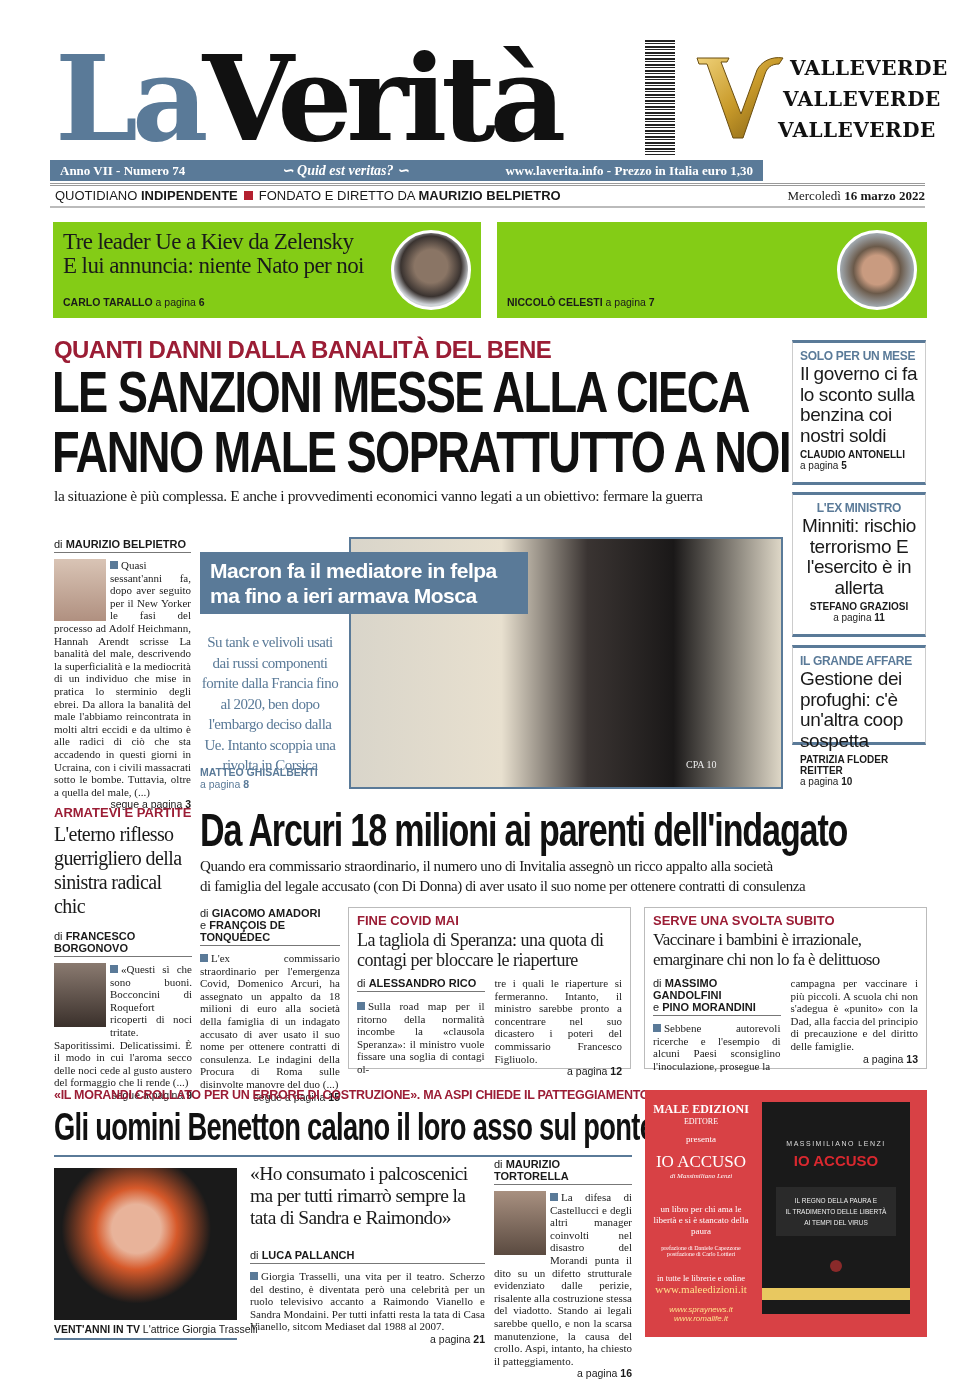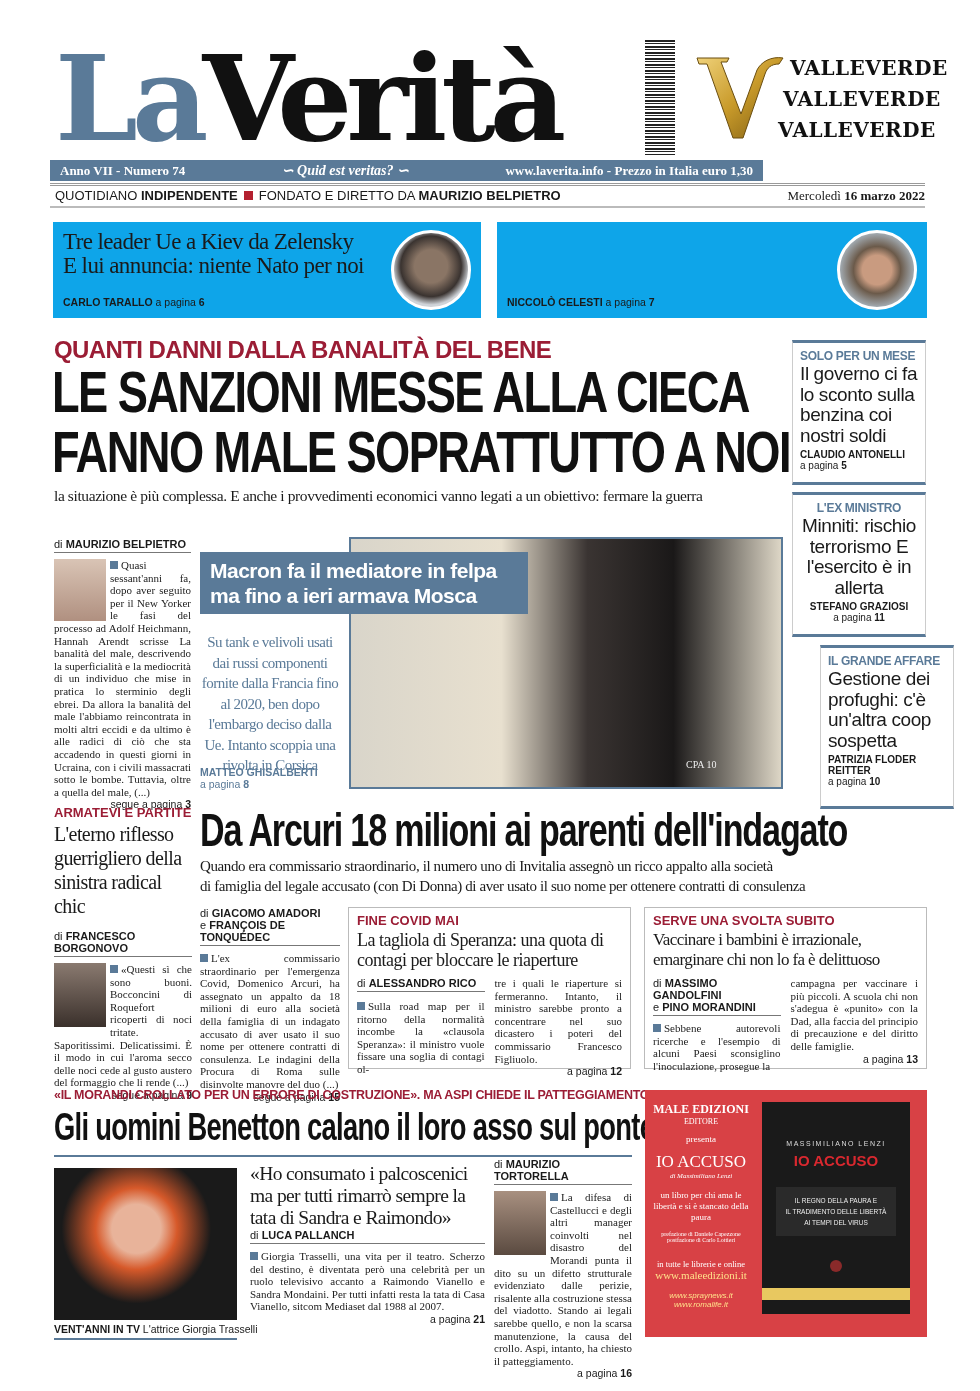--- a/index.html
+++ b/index.html
@@ -20,21 +20,21 @@
   .valle { left: 782px; font-family: "DejaVu Serif", serif; font-weight: bold; font-size: 20px; color: #111; letter-spacing: 0.5px; }
 
   .bluebar { left: 50px; top: 160px; width: 713px; height: 21px; background: #5a7a98; color: #fff; font-size: 13px; display: flex; align-items: center; justify-content: space-between; padding: 0 10px; font-weight: bold; }
   .bluebar .motto { font-style: italic; font-size: 14px; }
   .rule2 { left: 50px; top: 183px; width: 875px; height: 3px; border-top: 1px solid #999; border-bottom: 1px solid #999; }
   .infoline { left: 55px; top: 188px; width: 870px; font-size: 13px; display: flex; justify-content: space-between; }
   .infoline .red-sq { display: inline-block; width: 9px; height: 9px; background: #b3202f; margin: 0 6px; vertical-align: 0; }
   .rule3 { left: 50px; top: 206px; width: 875px; height: 2px; background: #bbb; }
 
   
-  .topbox { top: 222px; height: 96px; background: #0ea5e9; }
+  .topbox { top: 222px; height: 96px; background: #84cc16; }
   .topbox h2 { position: absolute; left: 10px; top: 8px; font-weight: normal; font-size: 23px; line-height: 24px; letter-spacing: -0.6px; color: #1a1a1a; }
   .topbox .by { position: absolute; left: 10px; bottom: 10px; font-size: 10.5px; }
   .topbox .by b { font-weight: bold; }
   .topbox .face { position: absolute; right: 10px; top: 8px; width: 80px; height: 80px; border-radius: 50%; border: 3px solid #fff; }
 
   
   .kicker-red { color: #9b1d35; font-family: "Liberation Sans", sans-serif; font-weight: bold; font-stretch: condensed; }
   .big-head { font-family: "Liberation Sans", sans-serif; font-weight: bold; color: #111; transform-origin: left top; }
   .subdeck { font-size: 15.5px; line-height: 20px; letter-spacing: -0.4px; }
 
@@ -136,21 +136,21 @@
   <div class="t">Il governo ci fa lo sconto sulla benzina coi nostri soldi</div>
   <div class="a">CLAUDIO ANTONELLI</div>
   <div class="p"><span>a pagina</span> <b>5</b></div>
 </div>
 <div class="abs sidebox" style="top:492px;height:145px;text-align:center;">
   <div class="k">L'EX MINISTRO</div>
   <div class="t">Minniti: rischio terrorismo E l'esercito è in allerta</div>
   <div class="a">STEFANO GRAZIOSI</div>
   <div class="p"><span>a pagina</span> <b>11</b></div>
 </div>
-<div class="abs sidebox" style="top:645px;height:164px;margin-left:28px;">
+<div class="abs sidebox" style="top:645px;height:100px;">
   <div class="k">IL GRANDE AFFARE</div>
   <div class="t">Gestione dei profughi: c'è un'altra coop sospetta</div>
   <div class="a">PATRIZIA FLODER REITTER</div>
   <div class="p"><span>a pagina</span> <b>10</b></div>
 </div>
 
 <div class="abs" style="left:54px;top:805px;width:138px;">
   <div class="kicker-red" style="font-size:13px;">ARMATEVI E PARTITE</div>
   <div style="font-size:20px;line-height:24px;letter-spacing:-0.6px;margin-top:2px;">L'eterno riflesso guerrigliero della sinistra radical chic</div>
   <div class="byline" style="margin-top:12px;"><span>di</span> <b>FRANCESCO BORGONOVO</b></div>
@@ -205,42 +205,42 @@
 <div class="abs kicker-red" style="left:54px;top:1088px;font-size:12.5px;white-space:nowrap;letter-spacing:-0.3px;">«IL MORANDI CROLLATO PER UN ERRORE DI COSTRUZIONE». MA ASPI CHIEDE IL PATTEGGIAMENTO</div>
 <div class="abs big-head" style="left:54px;top:1105px;font-size:38px;line-height:44px;letter-spacing:-1px;transform:scaleX(0.72);white-space:nowrap;">Gli uomini Benetton calano il loro asso sul ponte</div>
 <div class="abs" style="left:54px;top:1155px;width:578px;height:2px;background:#5a7a98;"></div>
 
 <div class="abs" style="left:54px;top:1168px;width:183px;height:152px;background:radial-gradient(circle at 45% 40%, #e8b39a 0 18%, #d6592a 30%, #1a1a1a 55%);"></div>
 <div class="abs sans" style="left:54px;top:1323px;font-size:10.5px;white-space:nowrap;"><b>VENT'ANNI IN TV</b> <span>L'attrice Giorgia Trasselli</span></div>
 <div class="abs" style="left:54px;top:1338px;width:183px;height:2px;background:#5a7a98;"></div>
 
 <div class="abs" style="left:250px;top:1163px;width:235px;">
   <div style="font-size:19.5px;line-height:22px;letter-spacing:-0.6px;">«Ho consumato i palcoscenici ma per tutti rimarrò sempre la tata di Sandra e Raimondo»</div>
-  <div class="byline" style="margin-top:0;"><span>di</span> <b>LUCA PALLANCH</b></div>
+  <div class="byline" style="margin-top:20px;"><span>di</span> <b>LUCA PALLANCH</b></div>
   <p class="body" style="margin-top:6px;"><span class="sq"></span><span>Giorgia Trasselli, una vita per il teatro. Scherzo del destino, è diventata però una celebrità per un ruolo televisivo accanto a Raimondo Vianello e Sandra Mondaini. Per tutti infatti resta la tata di Casa Vianello, sitcom Mediaset dal 1988 al 2007.</span></p>
   <div class="pg"><span>a pagina</span> <b>21</b></div>
 </div>
 
 <div class="abs" style="left:494px;top:1158px;width:138px;">
   <div class="byline"><span>di</span> <b>MAURIZIO TORTORELLA</b></div>
   <div style="margin-top:6px;">
     <div style="float:left;width:52px;height:64px;margin-right:4px;background:linear-gradient(#a89080,#5a4a40);"></div>
     <p class="body"><span class="sq"></span><span>La difesa di Castellucci e degli altri manager coinvolti nel disastro del Morandi punta il dito su un difetto strutturale evidenziato dalle perizie, risalente alla costruzione stessa del viadotto. Stando ai legali sarebbe quello, e non la scarsa manutenzione, la causa del crollo. Aspi, intanto, ha chiesto il patteggiamento.</span></p>
   </div>
   <div class="pg"><span>a pagina</span> <b>16</b></div>
 </div>
 
 <div class="abs ad" style="left:645px;top:1090px;width:282px;height:247px;">
   <div style="position:absolute;left:0;top:0;width:112px;padding-top:12px;">
     <div style="font-weight:bold;font-size:12px;">MALE EDIZIONI</div>
     <div style="font-size:8px;">EDITORE</div>
     <div style="font-size:9px;margin-top:8px;">presenta</div>
     <div style="font-size:17px;margin-top:8px;">IO ACCUSO</div>
     <div style="font-size:7px;font-style:italic;">di Massimiliano Lenzi</div>
-    <div style="font-size:9px;line-height:11px;margin:10px 8px 0;">un libro per chi ama le libertà e si è stancato della paura</div>
+    <div style="font-size:9px;line-height:11px;margin:24px 8px 0;">un libro per chi ama le libertà e si è stancato della paura</div>
     <div style="font-size:6px;margin-top:8px;">prefazione di Daniele Capezzone</div>
     <div style="font-size:6px;">postfazione di Carlo Lottieri</div>
     <div style="font-size:8.5px;margin-top:16px;">in tutte le librerie e online</div>
     <div style="font-size:11px;color:#ffe08a;">www.maleedizioni.it</div>
     <div style="font-size:8px;font-style:italic;color:#ffe08a;margin-top:10px;font-family:'Liberation Sans',sans-serif;">www.spraynews.it</div>
     <div style="font-size:8px;font-style:italic;color:#ffe08a;font-family:'Liberation Sans',sans-serif;">www.romalife.it</div>
   </div>
   <div style="position:absolute;left:117px;top:12px;width:148px;height:212px;background:#1a1a1a;">
     <div class="sans" style="font-size:7px;letter-spacing:1.5px;color:#ddd;margin-top:38px;">MASSIMILIANO LENZI</div>
     <div class="sans" style="font-size:15px;font-weight:bold;color:#d9282f;margin-top:5px;">IO ACCUSO</div>

